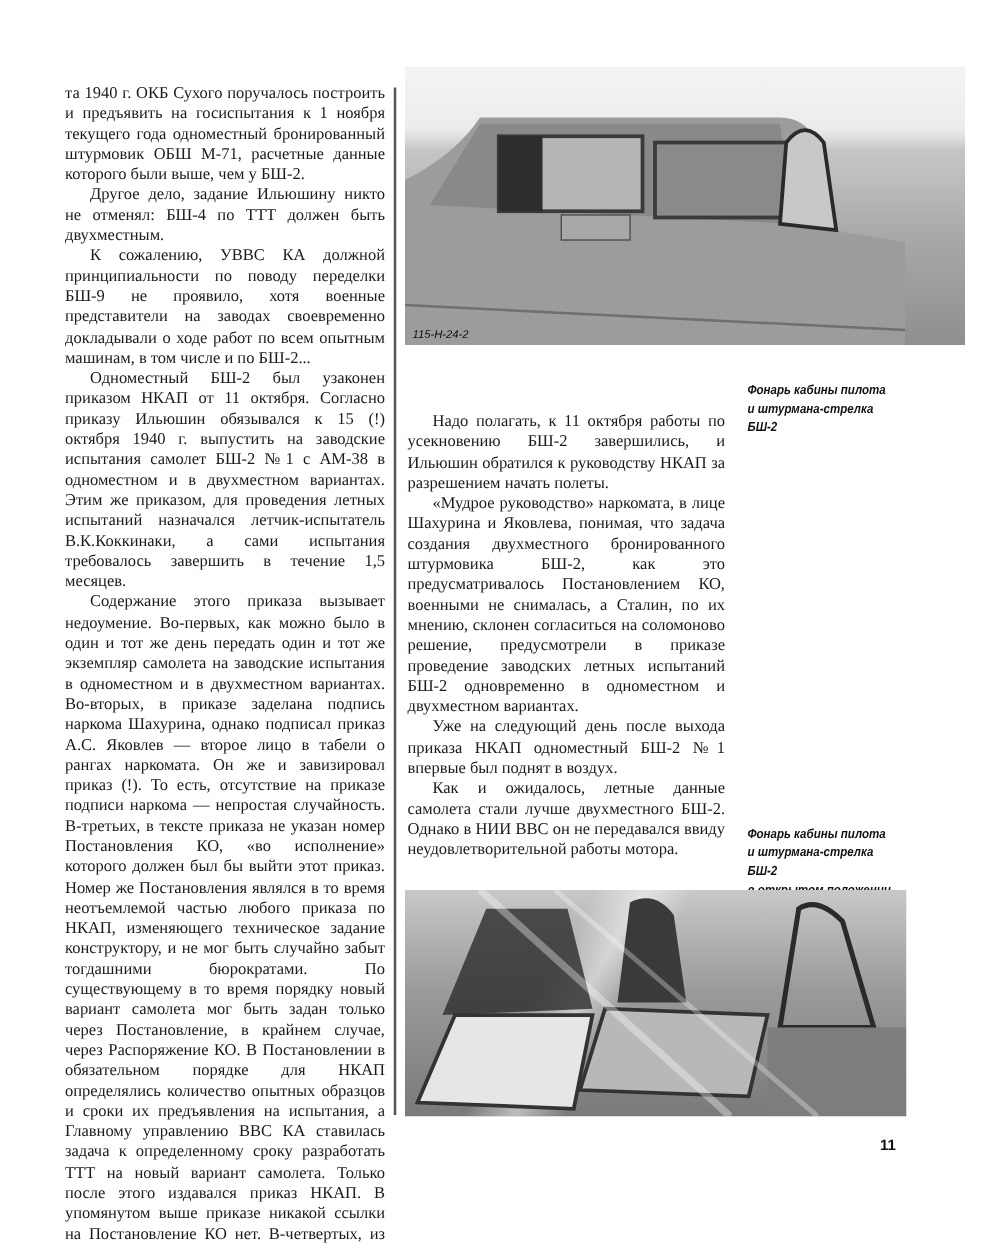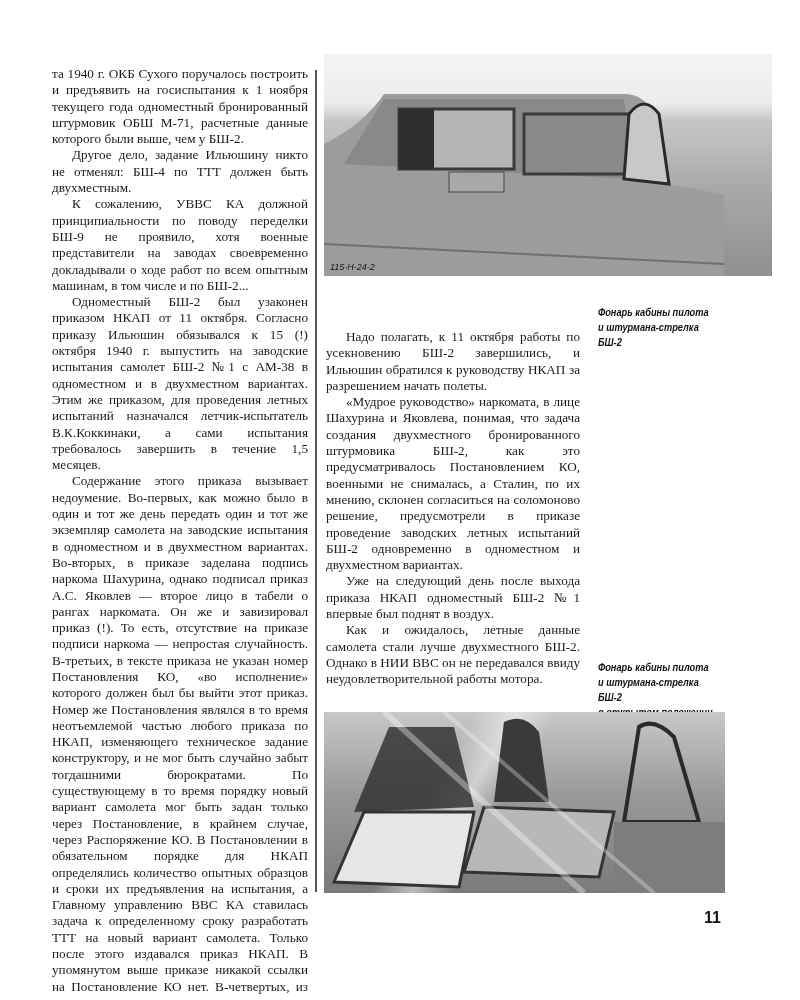--- a/index.html
+++ b/index.html
@@ -20,21 +20,21 @@
   #photo-2 { left: 324px; top: 712px; width: 401px; height: 181px;
     background:
       linear-gradient(120deg, rgba(255,255,255,0.0) 30%, rgba(255,255,255,0.5) 38%, rgba(255,255,255,0) 46%),
       linear-gradient(180deg, #c8c8c8 0%, #9a9a9a 45%, #7a7a7a 100%); }
   .caption { position: absolute; left: 598px; width: 140px;
     font-family: "Liberation Sans", "DejaVu Sans", sans-serif; font-weight: bold; font-style: italic;
     font-size: 10.5px; line-height: 15px; color: #111; transform: scaleX(0.88); transform-origin: left top; }
   #caption-1 { top: 305px; }
   #caption-2 { top: 660px; }
   .page-number { position: absolute; left: 704px; top: 909px;
-    font-family: "Liberation Sans", "DejaVu Sans", sans-serif; font-weight: bold; font-size: 16px; color: #111; }
+    font-family: "Liberation Sans", "DejaVu Sans", sans-serif; font-weight: bold; font-size: 12px; color: #111; }
   .stamp { position: absolute; left: 6px; bottom: 4px; font-family: "Liberation Sans", sans-serif;
     font-size: 9px; color: #111; font-style: italic; }
 </style>
 </head>
 <body>
 
 <div id="col-left" class="col">
   <p class="first">та 1940 г. ОКБ Сухого поручалось построить и предъявить на госиспытания к 1 ноября текущего года одноместный бронированный штурмовик ОБШ М-71, расчетные данные которого были выше, чем у БШ-2.</p>
   <p>Другое дело, задание Ильюшину никто не отменял: БШ-4 по ТТТ должен быть двухместным.</p>
   <p>К сожалению, УВВС КА должной принципиальности по поводу переделки БШ-9 не проявило, хотя военные представители на заводах своевременно докладывали о ходе работ по всем опытным машинам, в том числе и по БШ-2...</p>

